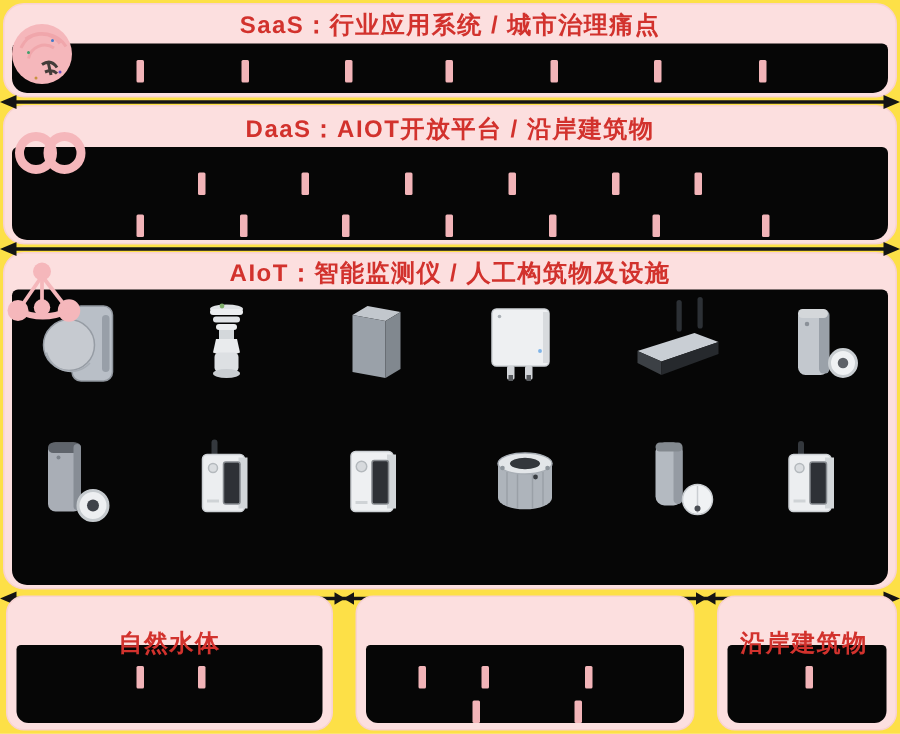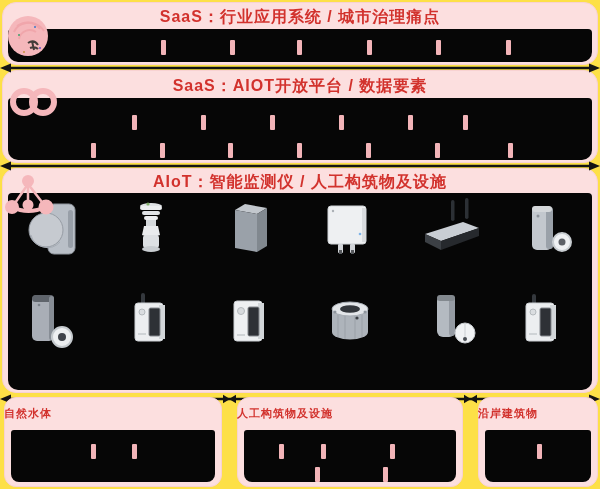--- a/index.html
+++ b/index.html
@@ -12,22 +12,22 @@
   .layer-title{position:absolute;width:100%;text-align:center;color:#d2322d;
          font-weight:bold;font-size:16px;letter-spacing:1px;z-index:4;}
   .black-panel{position:absolute;background:#060606;
          border-radius:4px 4px 10px 10px;z-index:2;}
   .tick{position:absolute;width:5px;height:15px;background:#f2b4b8;
         border-radius:1px;z-index:3;}
   .logo{position:absolute;z-index:5;}
   .arrow{position:absolute;left:0;width:600px;height:12px;z-index:1;}
   .bottom-box{position:absolute;background:#fcdfdf;border:1px solid #f8d2d2;
         border-radius:12px;box-sizing:border-box;z-index:2;}
-  .bottom-title{position:absolute;color:#d2322d;
-        font-weight:bold;font-size:11px;letter-spacing:1px;z-index:4;}
+  .bottom-title{position:absolute;text-align:center;color:#d2322d;
+        font-weight:bold;font-size:16px;letter-spacing:1px;z-index:4;margin-top:13px;}
   .device{position:absolute;z-index:3;}
 </style>
 </head>
 <body>
 
 <div id="stage">
 
   <div class="layer" style="left:2px;top:2px;width:596px;height:63px;"></div>
   <div class="layer-title" style="top:7px;">SaaS：行业应用系统 / 城市治理痛点</div>
   <div class="black-panel" style="left:8px;top:29px;width:584px;height:33px;"></div>
@@ -51,21 +51,21 @@
     <circle cx="34" cy="34" r="1" fill="#6a4fc8"></circle>
   </svg>
 
   <svg class="arrow" style="top:62px;" viewBox="0 0 600 12">
     <line x1="8" y1="6" x2="592" y2="6" stroke="#141414" stroke-width="2.4"></line>
     <polygon points="0,6 11,1.4 11,10.6" fill="#141414"></polygon>
     <polygon points="600,6 589,1.4 589,10.6" fill="#141414"></polygon>
   </svg>
 
   <div class="layer" style="left:2px;top:70px;width:596px;height:93px;"></div>
-  <div class="layer-title" style="top:76px;">SaaS：AIOT开放平台 / 数据要素</div>
+  <div class="layer-title" style="top:76px;">DaaS：AIOT开放平台 / 沿岸建筑物</div>
   <div class="black-panel" style="left:8px;top:98px;width:584px;height:62px;"></div>
   <div class="tick" style="left:132px;top:115px;"></div>
   <div class="tick" style="left:201px;top:115px;"></div>
   <div class="tick" style="left:270px;top:115px;"></div>
   <div class="tick" style="left:339px;top:115px;"></div>
   <div class="tick" style="left:408px;top:115px;"></div>
   <div class="tick" style="left:463px;top:115px;"></div>
   <div class="tick" style="left:91px;top:143px;"></div>
   <div class="tick" style="left:160px;top:143px;"></div>
   <div class="tick" style="left:228px;top:143px;"></div>
@@ -211,21 +211,20 @@
     <polygon points="470,6 477,1.8 477,10.2" fill="#141414"></polygon>
   </svg>
 
   <div class="bottom-box" style="left:4px;top:397px;width:218px;height:90px;"></div>
   <div class="bottom-title" style="left:4px;top:406px;width:218px;">自然水体</div>
   <div class="black-panel" style="left:11px;top:430px;width:204px;height:52px;border-radius:3px 3px 8px 8px;"></div>
   <div class="tick" style="left:91px;top:444px;"></div>
   <div class="tick" style="left:132px;top:444px;"></div>
 
   <div class="bottom-box" style="left:237px;top:397px;width:226px;height:90px;"></div>
-  <div class="bottom-title" style="left:237px;top:406px;width:226px;">人工构筑物及设施</div>
   <div class="black-panel" style="left:244px;top:430px;width:212px;height:52px;border-radius:3px 3px 8px 8px;"></div>
   <div class="tick" style="left:279px;top:444px;"></div>
   <div class="tick" style="left:321px;top:444px;"></div>
   <div class="tick" style="left:390px;top:444px;"></div>
   <div class="tick" style="left:315px;top:467px;"></div>
   <div class="tick" style="left:383px;top:467px;"></div>
 
   <div class="bottom-box" style="left:478px;top:397px;width:120px;height:90px;"></div>
   <div class="bottom-title" style="left:478px;top:406px;width:116px;">沿岸建筑物</div>
   <div class="black-panel" style="left:485px;top:430px;width:106px;height:52px;border-radius:3px 3px 8px 8px;"></div>

